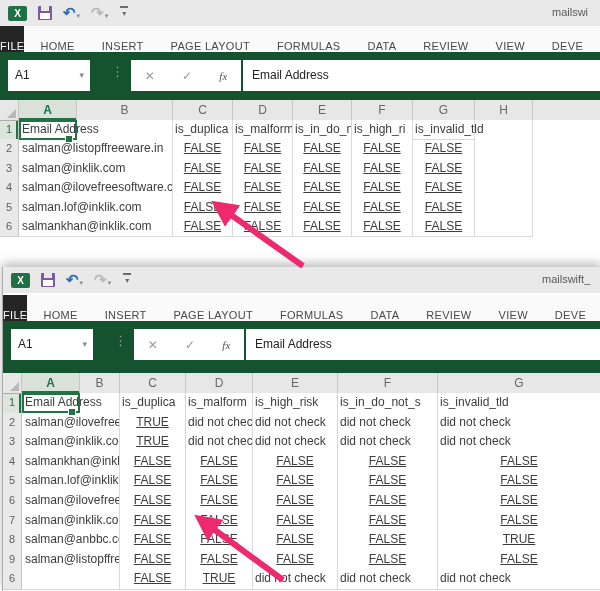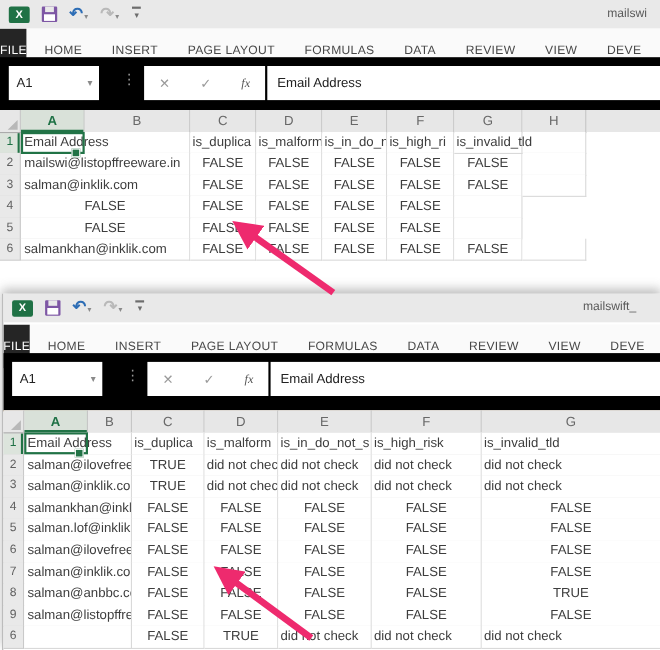--- a/index.html
+++ b/index.html
@@ -29,21 +29,21 @@
 
   
   .tabrow{position:absolute;left:0;right:0;height:40px;background:#fafafa;display:flex;
           align-items:stretch;overflow:hidden;}
   .w1 .tabrow{top:26px;} .w2 .tabrow{top:28px;}
   .tab{font-size:11px;color:#484848;letter-spacing:.3px;display:flex;align-items:center;
        margin-right:27px;white-space:nowrap;}
   .tab.file{background:#252525;color:#fff;width:57px;justify-content:center;margin-right:16px;}
 
   
-  .fbar{position:absolute;left:0;right:0;background:#000000;border-bottom:1px solid #a16207;}
+  .fbar{position:absolute;left:0;right:0;background:#14532d;border-bottom:1px solid #a16207;}
   .w1 .fbar{top:52px;height:48px;} .w2 .fbar{top:54px;height:52px;}
   .namebox{position:absolute;left:8px;top:8px;width:82px;height:31px;background:#fff;
            font-size:12px;color:#222;line-height:31px;padding-left:7px;box-sizing:border-box;}
   .namebox .dd{position:absolute;right:6px;top:0;color:#8a8a8a;font-size:9px;}
   .dots{position:absolute;left:111px;top:12px;color:#9a9a9a;font-size:13px;letter-spacing:0;}
   .fxbox{position:absolute;left:131px;top:8px;width:110px;height:31px;background:#fff;
          display:flex;align-items:center;justify-content:space-around;}
   .fxbtn{color:#9a9a9a;font-size:12px;}
   .fxbtn.fx{font-family:"Liberation Serif",serif;font-style:italic;font-size:11px;color:#555;}
   .fval{position:absolute;left:243px;top:8px;right:0;height:31px;background:#fff;
@@ -64,21 +64,21 @@
                border-bottom:9px solid #b8b8b8;border-left:9px solid transparent;}
   .xl-colhdr{font-size:12px;color:#686868;text-align:center;line-height:20px;
              border-right:1px solid #c6c6c6;border-bottom:1px solid #ababab;background:#e7e7e7;}
   .xl-colhdr.sel{background:#d9e1d9;color:#1e7145;box-shadow:inset 0 -2px 0 #217346;font-weight:bold;}
   .xl-rowhdr{background:#e9e9e9;border-right:1px solid #c6c6c6;border-bottom:1px solid #d0d0d0;
              font-size:11px;color:#5f5f5f;text-align:center;}
   .xl-rowhdr.sel{color:#1e7145;background:#dce4dc;box-shadow:inset -2px 0 0 #217346;}
   .xl-cell{font-size:12px;color:#3d3d3d;border-right:1px solid #d9d9d9;border-bottom:1px solid #d9d9d9;
            overflow:hidden;white-space:nowrap;background:#fff;}
   .a-cell{padding-left:3px;}
-  .ctr{text-align:center;}
+  .ctr{text-align:center;text-decoration:underline;}
   .ltxt{padding-left:2px;}
   .g1 .xl-row:nth-child(2) .xl-cell:nth-child(7){overflow:visible;position:relative;z-index:2;}
 
   
   .selbox{position:absolute;width:58px;height:20px;border:2px solid #217346;box-sizing:border-box;z-index:5;}
   .w1 .selbox{left:19px;top:120px;} .w2 .selbox{left:19px;top:126px;}
   .selbox .handle{position:absolute;left:44px;bottom:-5px;width:6px;height:6px;background:#217346;
                   border:1px solid #fff;display:block;}
 
   
@@ -145,49 +145,51 @@
           <div class="xl-cell a-cell">Email Address</div>
           <div class="xl-cell ltxt">is_duplica</div>
           <div class="xl-cell ltxt">is_malform</div>
           <div class="xl-cell ltxt">is_in_do_n</div>
           <div class="xl-cell ltxt">is_high_ri</div>
           <div class="xl-cell ltxt">is_invalid_tld</div>
           <div class="xl-cell ltxt"></div>
         </div>
         <div class="xl-row">
           <div class="xl-rowhdr">2</div>
-          <div class="xl-cell a-cell">mailswi@listopffreeware.in</div>
+          <div class="xl-cell a-cell">salman@listopffreeware.in</div>
           <div class="xl-cell ctr">FALSE</div>
           <div class="xl-cell ctr">FALSE</div>
           <div class="xl-cell ctr">FALSE</div>
           <div class="xl-cell ctr">FALSE</div>
           <div class="xl-cell ctr">FALSE</div>
           <div class="xl-cell ltxt"></div>
         </div>
         <div class="xl-row">
           <div class="xl-rowhdr">3</div>
           <div class="xl-cell a-cell">salman@inklik.com</div>
           <div class="xl-cell ctr">FALSE</div>
           <div class="xl-cell ctr">FALSE</div>
           <div class="xl-cell ctr">FALSE</div>
           <div class="xl-cell ctr">FALSE</div>
           <div class="xl-cell ctr">FALSE</div>
           <div class="xl-cell ltxt"></div>
         </div>
         <div class="xl-row">
           <div class="xl-rowhdr">4</div>
+          <div class="xl-cell a-cell">salman@ilovefreesoftware.c</div>
           <div class="xl-cell ctr">FALSE</div>
           <div class="xl-cell ctr">FALSE</div>
           <div class="xl-cell ctr">FALSE</div>
           <div class="xl-cell ctr">FALSE</div>
           <div class="xl-cell ctr">FALSE</div>
           <div class="xl-cell ltxt"></div>
         </div>
         <div class="xl-row">
           <div class="xl-rowhdr">5</div>
+          <div class="xl-cell a-cell">salman.lof@inklik.com</div>
           <div class="xl-cell ctr">FALSE</div>
           <div class="xl-cell ctr">FALSE</div>
           <div class="xl-cell ctr">FALSE</div>
           <div class="xl-cell ctr">FALSE</div>
           <div class="xl-cell ctr">FALSE</div>
           <div class="xl-cell ltxt"></div>
         </div>
         <div class="xl-row">
           <div class="xl-rowhdr">6</div>
           <div class="xl-cell a-cell">salmankhan@inklik.com</div>
@@ -206,21 +208,21 @@
 
   <div class="win w2">
     <div class="titlebar">
       <div class="qat">
         <span class="appicon">X</span>
         <span class="saveicon"></span>
         <span><span class="undo">↶</span><span class="mini">▾</span></span>
         <span><span class="redo">↷</span><span class="mini">▾</span></span>
         <span class="qatmore">▾</span>
       </div>
-      <span class="wintitle" style="left:527px">mailswift_</span>
+      <span class="wintitle" style="left:539px">mailswift_</span>
     </div>
     <div class="tabrow">
       <span class="tab file">FILE</span>
       <span class="tab">HOME</span>
       <span class="tab">INSERT</span>
       <span class="tab">PAGE LAYOUT</span>
       <span class="tab">FORMULAS</span>
       <span class="tab">DATA</span>
       <span class="tab">REVIEW</span>
       <span class="tab">VIEW</span>
@@ -247,22 +249,22 @@
           <div class="xl-colhdr">D</div>
           <div class="xl-colhdr">E</div>
           <div class="xl-colhdr">F</div>
           <div class="xl-colhdr">G</div>
         </div>
         <div class="xl-row">
           <div class="xl-rowhdr sel">1</div>
           <div class="xl-cell a-cell">Email Address</div>
           <div class="xl-cell ltxt">is_duplica</div>
           <div class="xl-cell ltxt">is_malform</div>
+          <div class="xl-cell ltxt">is_high_risk</div>
           <div class="xl-cell ltxt">is_in_do_not_s</div>
-          <div class="xl-cell ltxt">is_high_risk</div>
           <div class="xl-cell ltxt">is_invalid_tld</div>
         </div>
         <div class="xl-row">
           <div class="xl-rowhdr">2</div>
           <div class="xl-cell a-cell">salman@ilovefreeso</div>
           <div class="xl-cell ctr">TRUE</div>
           <div class="xl-cell ltxt">did not check</div>
           <div class="xl-cell ltxt">did not check</div>
           <div class="xl-cell ltxt">did not check</div>
           <div class="xl-cell ltxt">did not check</div>

